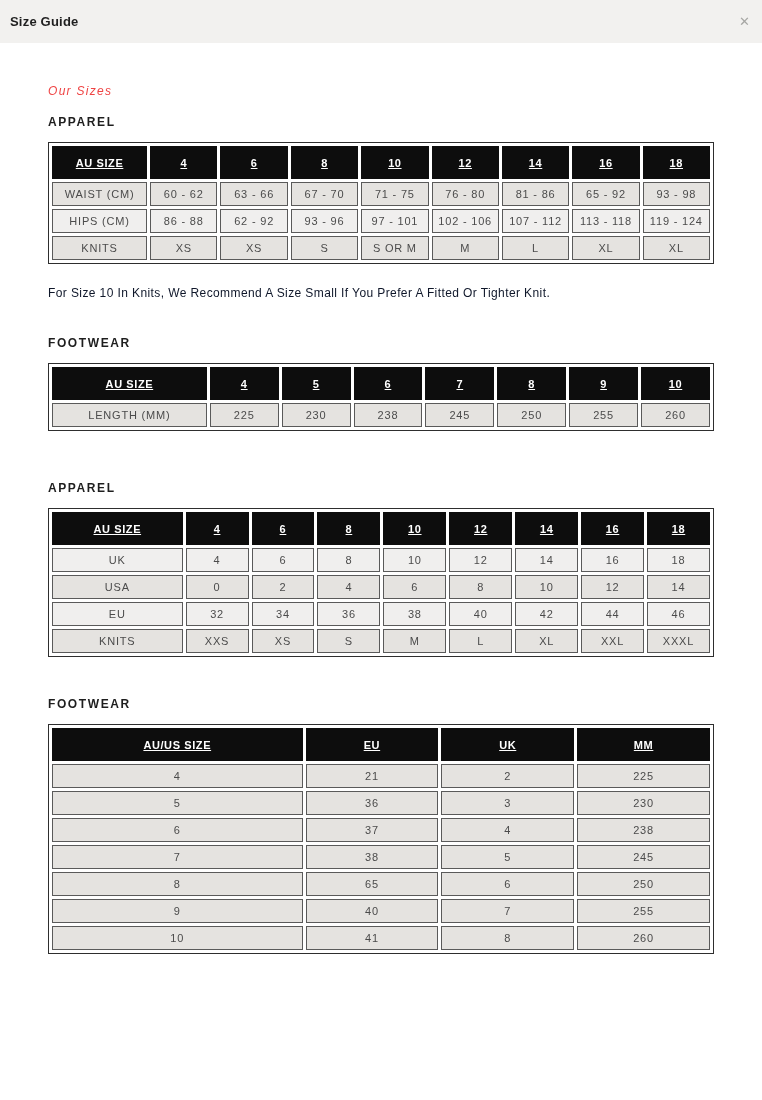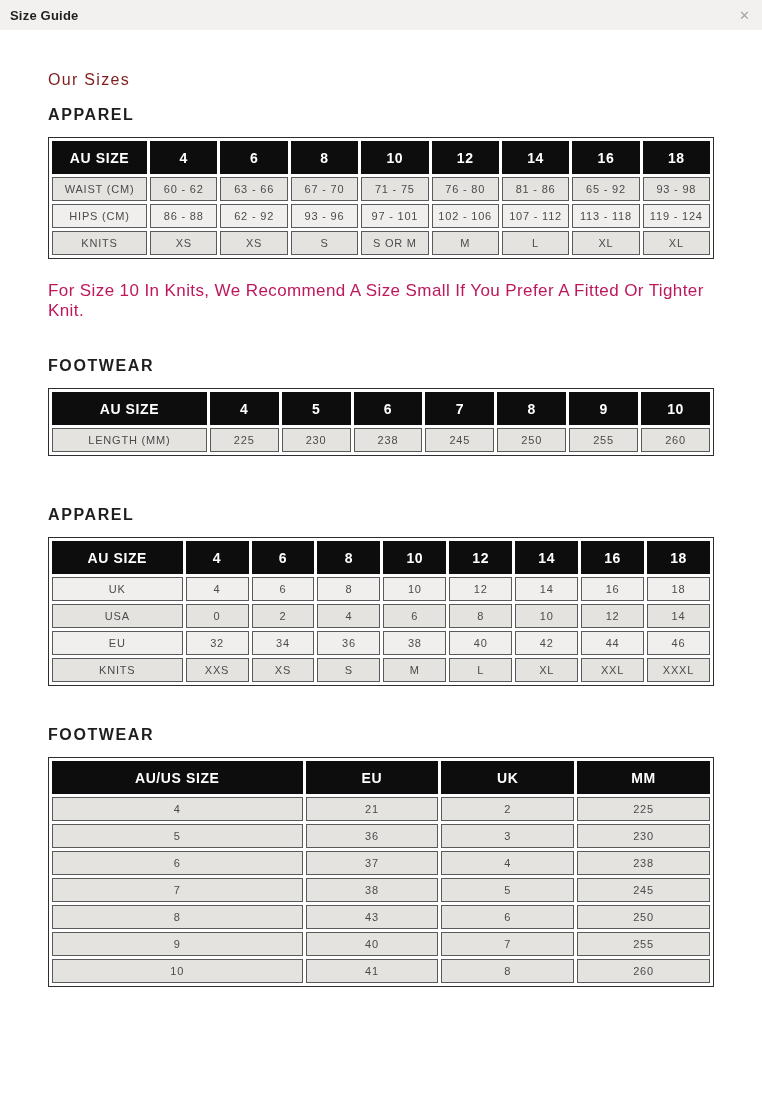--- a/index.html
+++ b/index.html
@@ -5,67 +5,68 @@
   * { box-sizing: border-box; margin: 0; padding: 0; }
   html, body { background: #ffffff; }
   body {
     width: 762px; height: 1100px;
     font-family: "Liberation Sans", "DejaVu Sans", sans-serif;
     color: #222;
     position: relative;
     overflow: hidden;
   }
   .modal-header {
-    height: 30px;
+    height: 43px;
     background: var(--modal-header-bg, #f2f1ef);
     display: flex; align-items: center; justify-content: space-between;
     padding: 0 12px 0 10px;
   }
   .modal-title {
     font-size: 13px; font-weight: bold; color: #1f1f1f; letter-spacing: 0.2px;
   }
   .close-btn {
     font-size: 13px; color: #a6a6a3; cursor: pointer; line-height: 1;
     font-weight: bold; font-family: "DejaVu Sans", sans-serif;
   }
   .content { padding: 41px 48px 0 48px; }
   .section-heading {
-    font-size: 16px; color: #7f1d1d; letter-spacing: 1.3px; font-weight: normal;
+    font-size: 12px; color: #ef4444; letter-spacing: 1.3px; font-weight: normal;
     margin: 0 0 17px 0;
+    font-style: italic;
   }
   .table-label {
-    font-size: 16px; color: #1e1e1e; letter-spacing: 1.6px; font-weight: bold;
+    font-size: 12px; color: #1e1e1e; letter-spacing: 1.6px; font-weight: bold;
     margin: 0 0 13px 0;
   }
   table {
     width: 100%;
     table-layout: fixed;
     border-collapse: separate;
     border-spacing: 3px;
     border: 1px solid #2e2e2e;
     background: #ffffff;
   }
   th {
     background: var(--table-header-bg, #0d0d0d);
     color: var(--table-header-text, #ffffff);
-    font-size: 14px; font-weight: bold; letter-spacing: 0.6px;
-    height: 33px; text-align: center;
+    font-size: 11px; font-weight: bold; letter-spacing: 0.6px;
+    height: 33px; text-align: center; text-decoration: underline;
   }
   td {
     border: 1px solid var(--cell-border, #5a5a5a);
     background: var(--row-light, #f0efee);
     color: #4b4b4b;
     font-size: 11px; letter-spacing: 0.8px;
     height: 24px; text-align: center;
     overflow: hidden; white-space: nowrap;
   }
   tr.alt td { background: var(--row-dark, #e5e3e0); }
   .mb-note { margin-top: 22px; }
   .note {
-    font-size: 17px; color: #be185d; letter-spacing: 0.4px;
+    font-size: 12px; color: #0f172a; letter-spacing: 0.4px;
   }
   .sp-36 { height: 36px; }
   .sp-48 { height: 50px; }
   .sp-40 { height: 40px; }
 </style>
 </head>
 <body>
 
 <div class="modal-header">
   <span class="modal-title">Size Guide</span>
@@ -295,21 +296,21 @@
           <td>238</td>
         </tr>
         <tr class="alt">
           <td>7</td>
           <td>38</td>
           <td>5</td>
           <td>245</td>
         </tr>
         <tr class="alt">
           <td>8</td>
-          <td>43</td>
+          <td>65</td>
           <td>6</td>
           <td>250</td>
         </tr>
         <tr class="alt">
           <td>9</td>
           <td>40</td>
           <td>7</td>
           <td>255</td>
         </tr>
         <tr class="alt">

